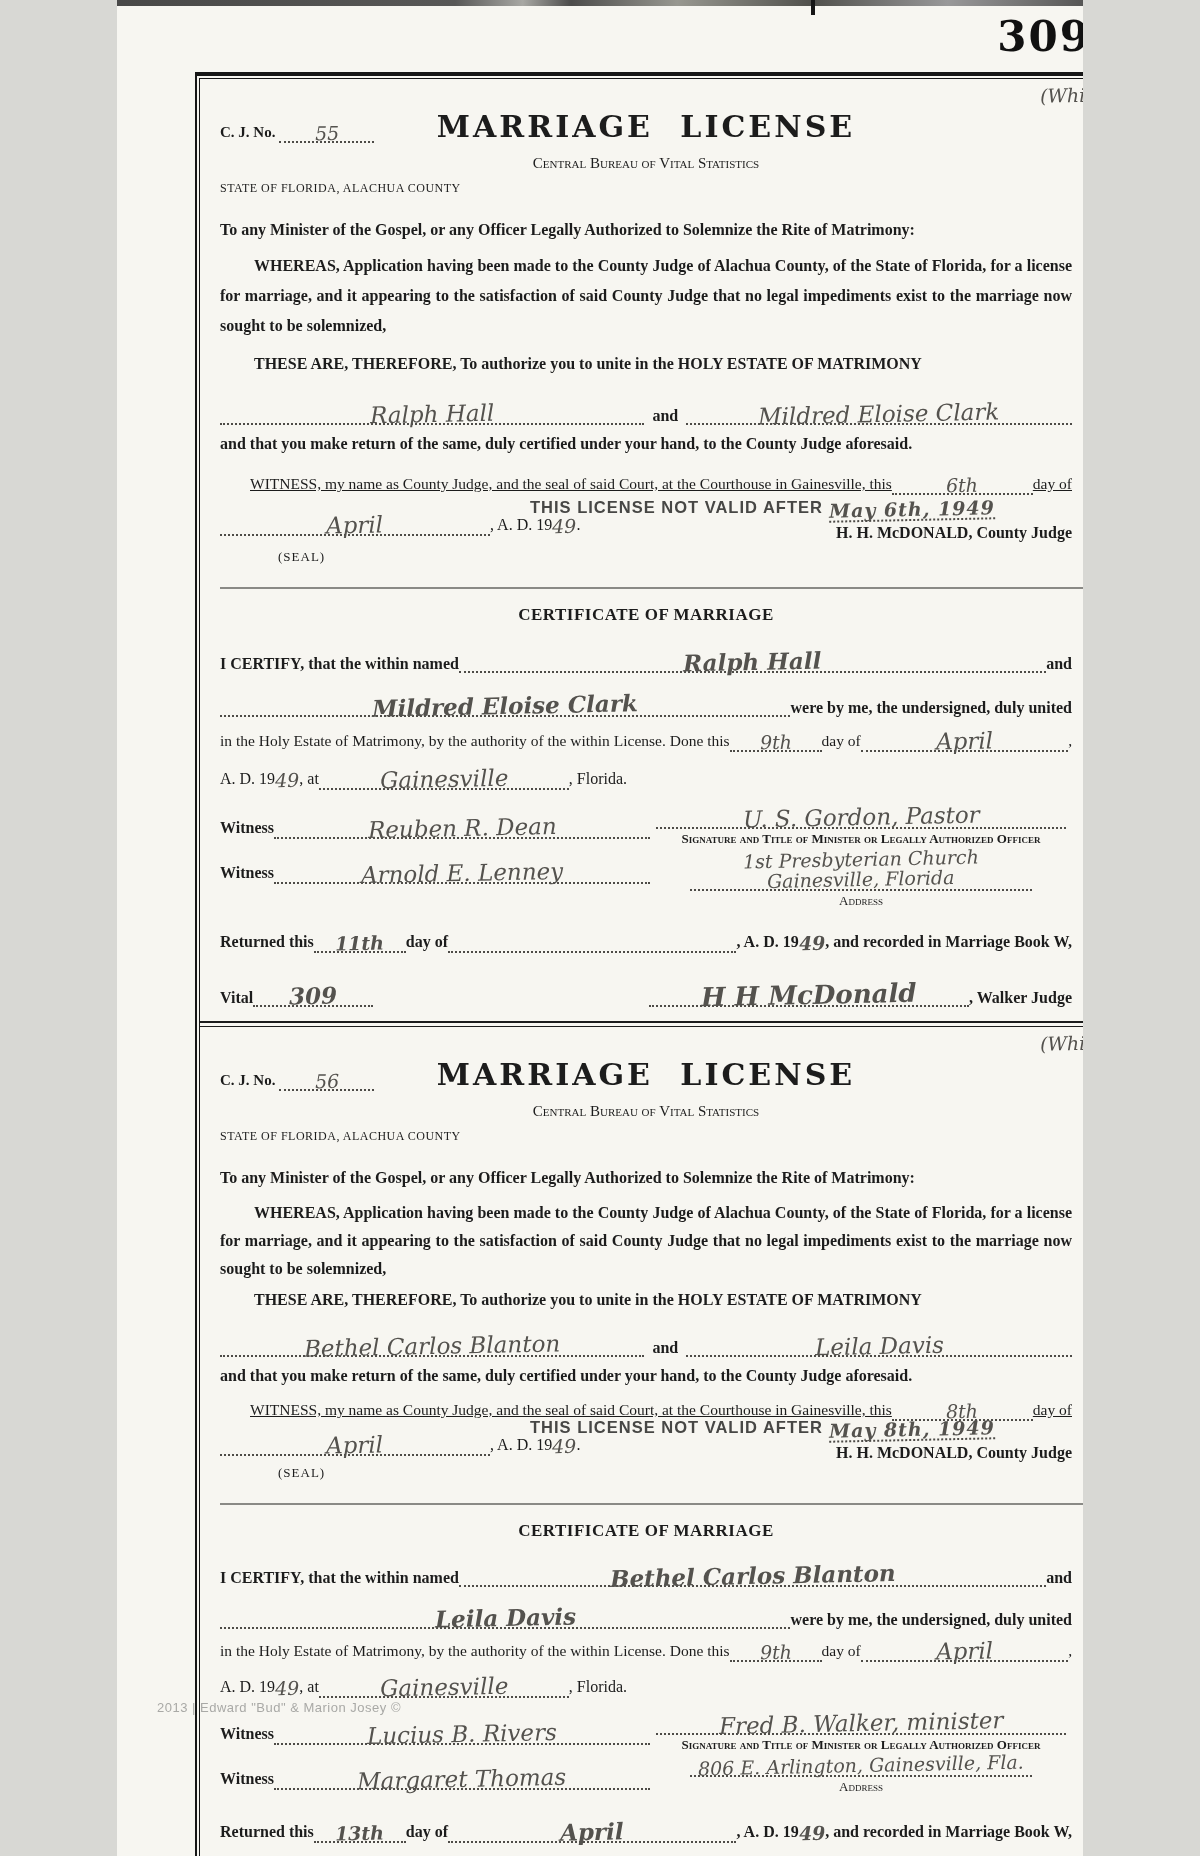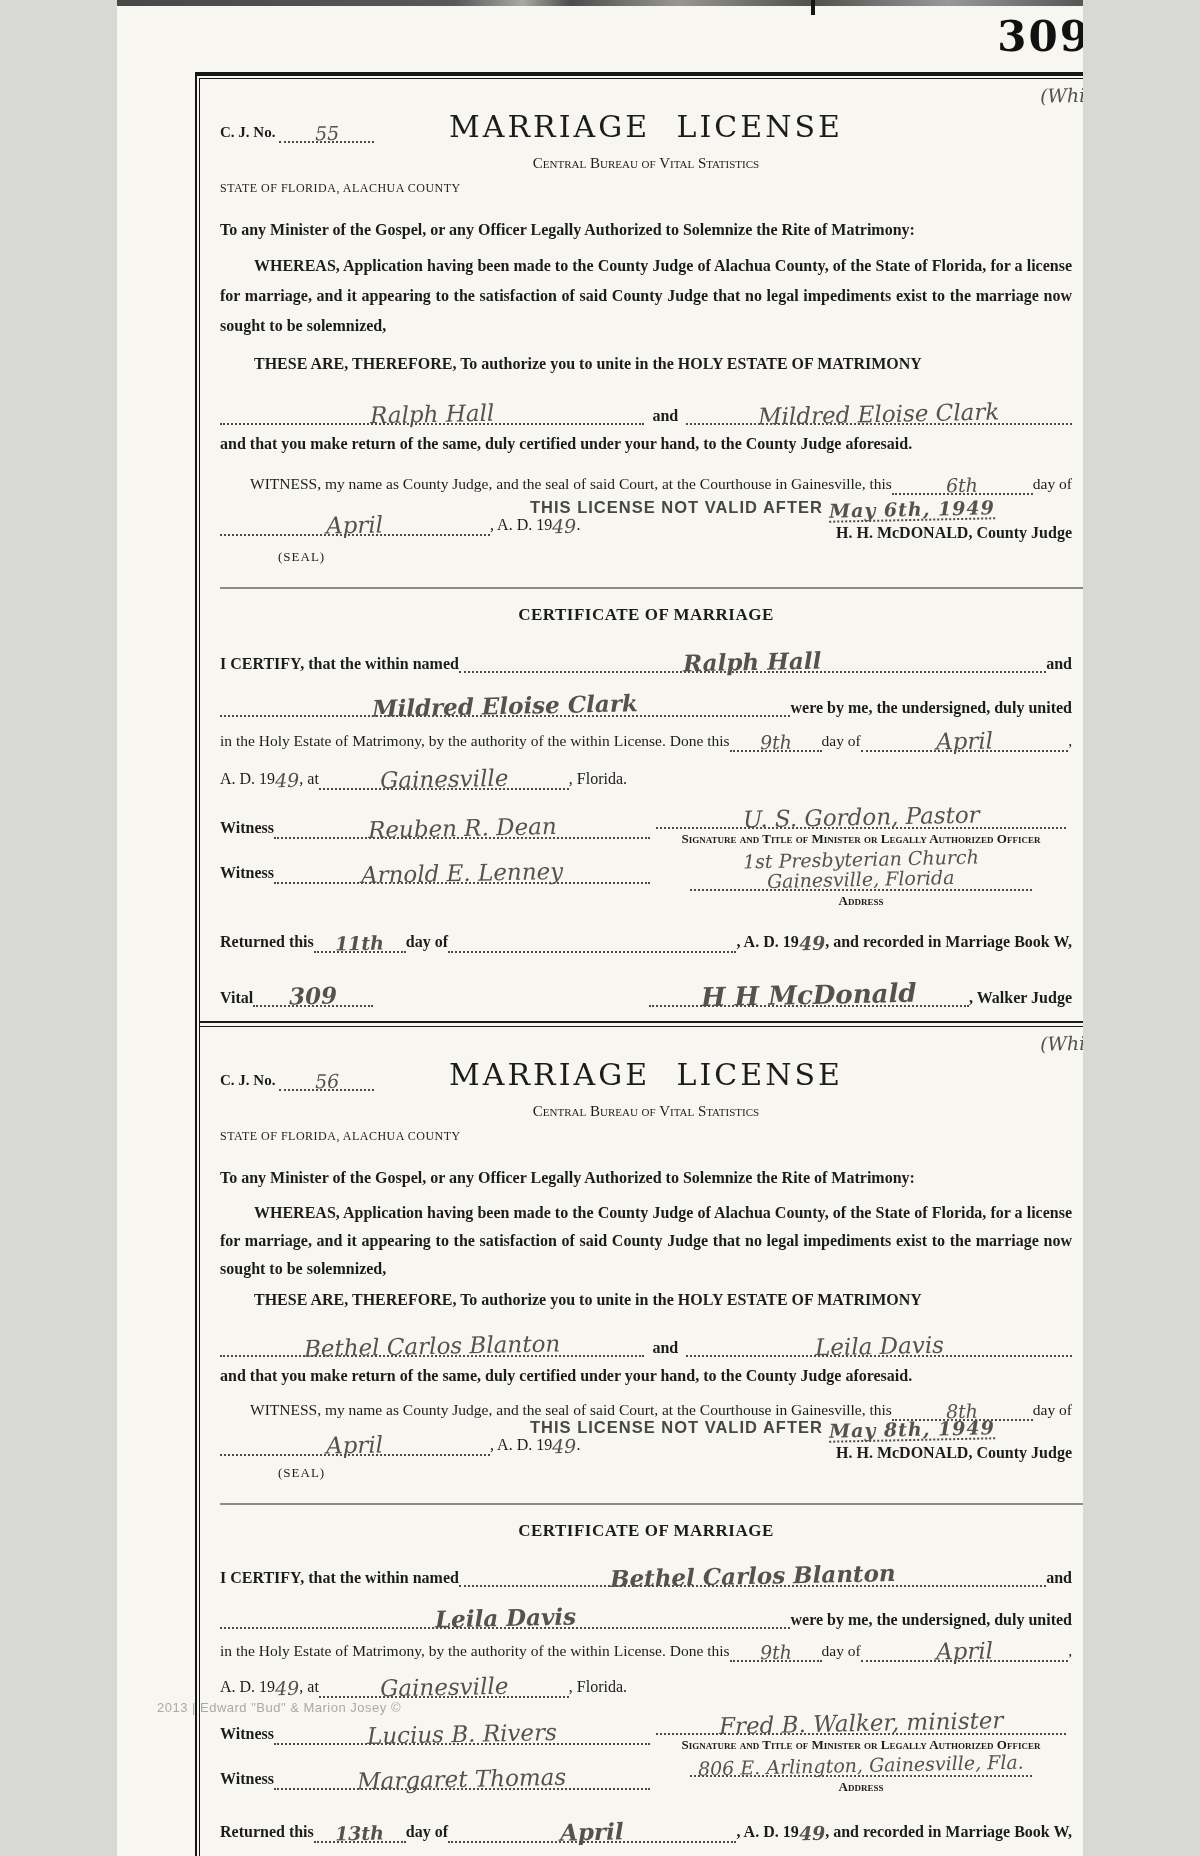--- a/index.html
+++ b/index.html
@@ -29,33 +29,33 @@
   .grow { flex:1 1 auto; min-width:40px; }
   .dotline { border-bottom:2px dotted #4d4b47; text-align:center; } .w90 { width:92px; } .w120 { width:120px; } .w250 { width:250px; } .w280 { width:270px; }
   .hw { font-family:"DejaVu Serif", serif; font-style:italic; color:#54524e;
     font-size:23px; line-height:1; display:inline-block; transform:rotate(-1.2deg); position:relative; top:3px; }
   .hw-sm { font-size:19px; } .hw-lg { font-size:26px; }
 
   .white-note { text-align:right; margin:4px -40px 0 0; height:22px; }
   .header-row { position:relative; text-align:center; height:40px; margin-top:2px; }
   .cj-block { position:absolute; left:0; bottom:4px; font-size:15px; }
   .cj-block .dotline { display:inline-block; width:95px; }
-  .title { font-family:"DejaVu Serif", serif; font-size:30px; font-weight:normal;
+  .title { font-family:"DejaVu Serif", serif; font-size:30px; font-weight:bold;
     letter-spacing:3px; word-spacing:14px; line-height:40px; }
   .bureau { text-align:center; margin-top:8px; font-variant:small-caps; font-weight:normal; font-size:15px; height:18px; }
   .state { text-align:left; margin-top:8px; font-size:12px; height:20px; letter-spacing:.5px; }
   .to-minister { margin-top:20px; font-weight:bold; font-size:16px; height:22px; }
   .whereas { margin-top:8px; font-weight:bold; font-size:16px; line-height:30px;
     text-align:justify; text-indent:34px; }
   .these-are { margin-top:14px; font-weight:bold; font-size:16px; height:24px; text-indent:34px; }
   .names-row { margin-top:6px; height:40px; align-items:flex-end; padding-bottom:2px; }
   .names-row .printed { padding:0 8px; }
   .names-row .g { flex:1.1; } .names-row .br { flex:1; }
   .make-return { margin-top:8px; font-weight:bold; font-size:16px; height:22px; }
-  .witness-row { margin-top:16px; font-size:15.5px; height:22px; }
+  .witness-row { margin-top:16px; font-size:15.5px; height:22px;text-decoration:underline; }
   .witness-row .ind { padding-left:30px; }
   .month-row { margin-top:16px; height:30px; position:relative; font-size:16px; }
   .judge-name { margin-left:auto; font-weight:bold; position:relative; top:8px; }
   .stamp { position:absolute; top:-14px; left:310px; font-family:"Liberation Sans", sans-serif;
     font-weight:bold; font-size:16.5px; letter-spacing:1px; color:#474745; white-space:nowrap; }
   .stamp .hw { margin-left:6px; border-bottom:2px dotted #4d4b47; }
   .seal { margin-top:8px; margin-left:58px; font-size:13px; height:22px; letter-spacing:1px; }
   .section-rule { margin-top:16px; margin-right:-95px; border-top:2px solid #8a8a86; height:0; }
   .cert-title { margin-top:16px; text-align:center; font-weight:bold; font-size:17px; height:22px; letter-spacing:.5px; }
   .certify-row { margin-top:10px; height:36px; font-size:16px; font-weight:bold; align-items:flex-end; padding-bottom:2px; }
@@ -65,21 +65,21 @@
   .two-col { margin-top:4px; display:flex; }
   .col-left { flex:0 0 430px; }
   .col-right { flex:1; text-align:center; }
   .wit-row { display:flex; align-items:baseline; height:34px; margin-top:11px; font-size:16px; }
   .wit-row .printed { font-weight:bold; }
   .wit-row .dotline { flex:1; }
   .sig-line { display:block; margin:0 6px; height:24px; }
   .sig-label { font-variant:small-caps; font-weight:bold; font-size:13px; margin-top:2px; }
   .addr-top { height:20px; }
   .addr-line { display:block; margin:0 40px; height:22px; }
-  .addr-label { font-variant:small-caps; font-weight:bold; font-size:13px; margin-top:2px; }
+  .addr-label { font-variant:small-caps; font-weight:normal; font-size:13px; margin-top:2px; }
   .returned-row { margin-top:22px; height:34px; font-size:16px; font-weight:bold; }
   .page-row { margin-top:6px; height:36px; font-size:16px; font-weight:bold; align-items:flex-end; padding-bottom:2px; }
   .page-row .sigline { width:320px; }
   .form-sep { margin:12px -110px 0 -20px; border-top:2px solid #1c1c1c; border-bottom:1px solid #1c1c1c; height:3px; }
 
   
   .lic2 .whereas { line-height:28px; }
   .lic2 .these-are { margin-top:8px; }
   .lic2 .names-row { margin-top:2px; }
   .lic2 .witness-row { margin-top:10px; }

